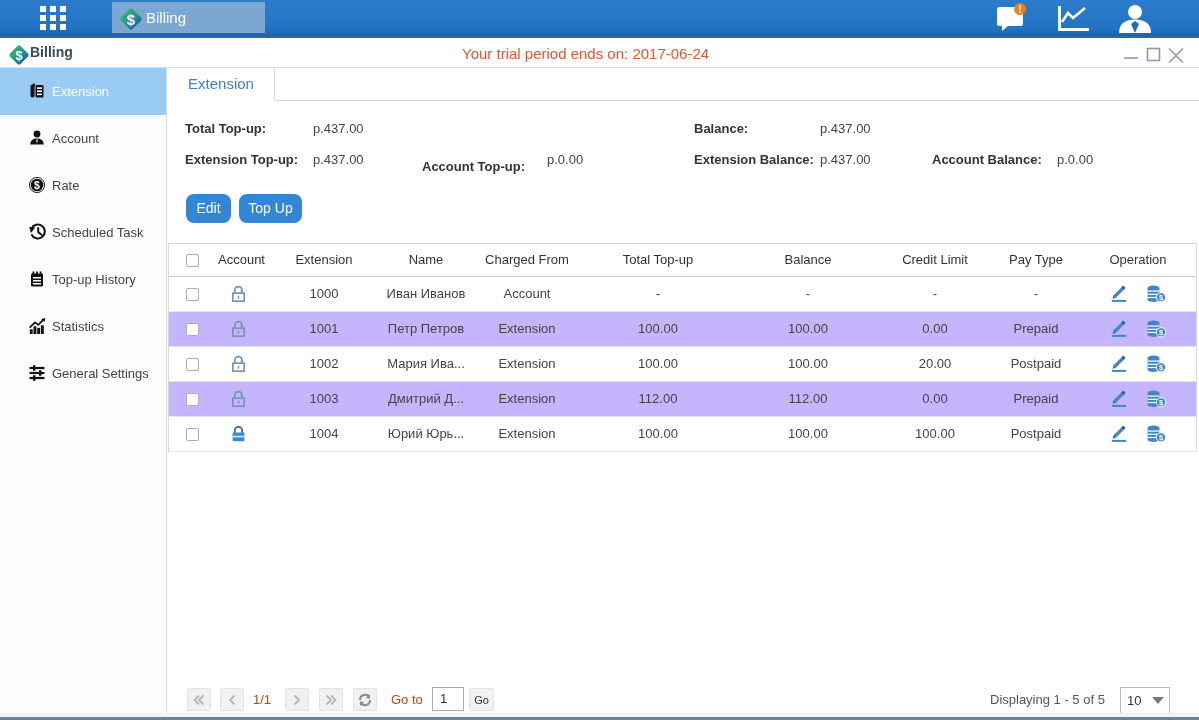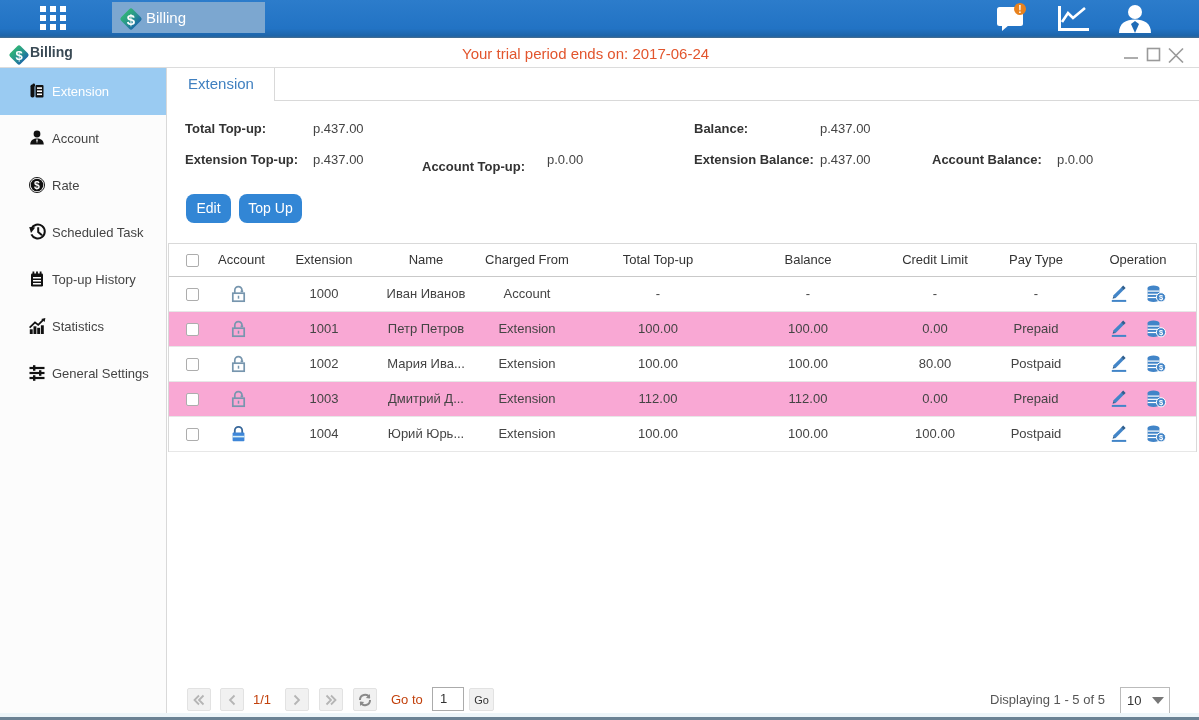--- a/index.html
+++ b/index.html
@@ -40,21 +40,21 @@
 .btn { position:absolute; top:194px; height:29px; background:#3286D5; color:#fff;
   font-size:14px; text-align:center; line-height:29px; border-radius:8px; }
 
 
 #grid { position:absolute; left:168px; top:243px; width:1029px; border:1px solid #D9D9D9; border-bottom:none; }
 table { border-collapse:collapse; table-layout:fixed; width:1027px; }
 th { height:32px; font-size:13px; font-weight:normal; color:#333; border-bottom:1px solid #C9C9C9; background:#fff; }
 td:nth-child(3), th:nth-child(3) { padding-left:15px; }
 td:nth-child(5), th:nth-child(5) { padding-right:16px; }
 td { height:35px; font-size:13px; color:#444; text-align:center; border-bottom:1px solid #E7E7E7; white-space:nowrap; overflow:visible; }
-tr.odd td { background:#f9a8d4; }
+tr.odd td { background:#c4b5fd; }
 .cb { width:13px; height:13px; background:#fff; border:1px solid #ADADAD; border-radius:2px; display:inline-block; vertical-align:middle; }
 td.cbc, th.cbc { text-align:left; padding-left:17px; }
 td svg { vertical-align:middle; }
 
 
 .pbtn { position:absolute; top:688px; width:24px; height:23px; background:#F1F1F1;
   border:1px solid #E2E2E2; border-radius:2px; text-align:center; }
 .ptxt { position:absolute; font-size:13px; color:#c2410c; }
 #goin { position:absolute; left:432px; top:687px; width:32px; height:24px; background:#fff;
   border:1px solid #ABABAB; font-size:13px; color:#333; text-align:left; padding-left:7px; line-height:22px; }
@@ -332,21 +332,21 @@
   <td><svg width="15" height="18" viewBox="0 0 15 18">
     <path d="M3.8,8.2 L3.8,5.2 A3.6,3.6 0 0 1 11,5.2 L11,6.2 M9.6,6.4 L12.2,6.4" fill="none" stroke="#7796AE" stroke-width="1.7"></path>
     <rect x="1.8" y="8.2" width="11.4" height="8" fill="none" stroke="#7796AE" stroke-width="1.7"></rect>
     <line x1="7.5" y1="10.7" x2="7.5" y2="13.7" stroke="#7796AE" stroke-width="1.5"></line>
   </svg></td>
   <td>1002</td>
           <td>Мария Ива...</td>
           <td>Extension</td>
           <td>100.00</td>
           <td>100.00</td>
-          <td>80.00</td>
+          <td>20.00</td>
           <td>Postpaid</td>
   <td>
     <svg width="18" height="19" viewBox="0 0 18 19">
               <g stroke="#4285C8">
                 <line x1="1.8" y1="16.9" x2="16.2" y2="16.9" stroke-width="2"></line>
                 <line x1="4.2" y1="13" x2="12.6" y2="4.6" stroke-width="3.4"></line>
               </g>
               <path d="M2.6,14.8 L5.3,13.9 L3.4,12.1 Z" fill="#2F5F8F"></path>
               <line x1="12.4" y1="4.8" x2="14.4" y2="2.8" stroke="#2F5F8F" stroke-width="3.4"></line>
             </svg>

